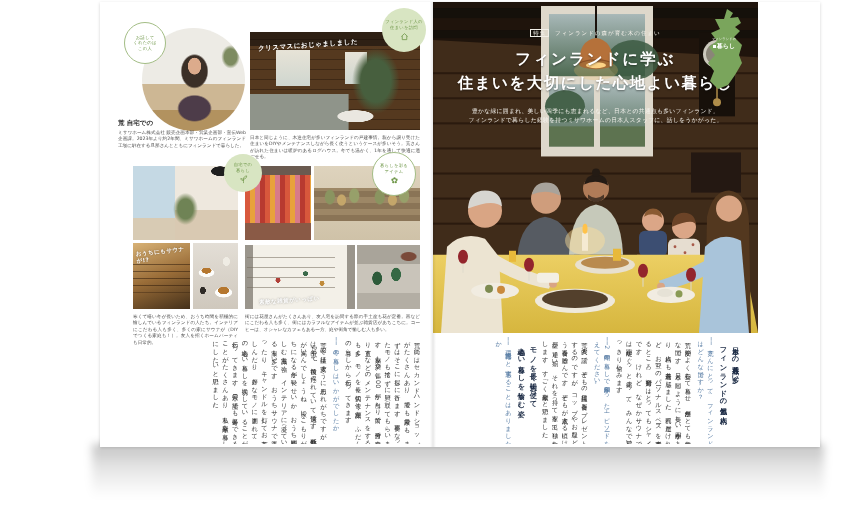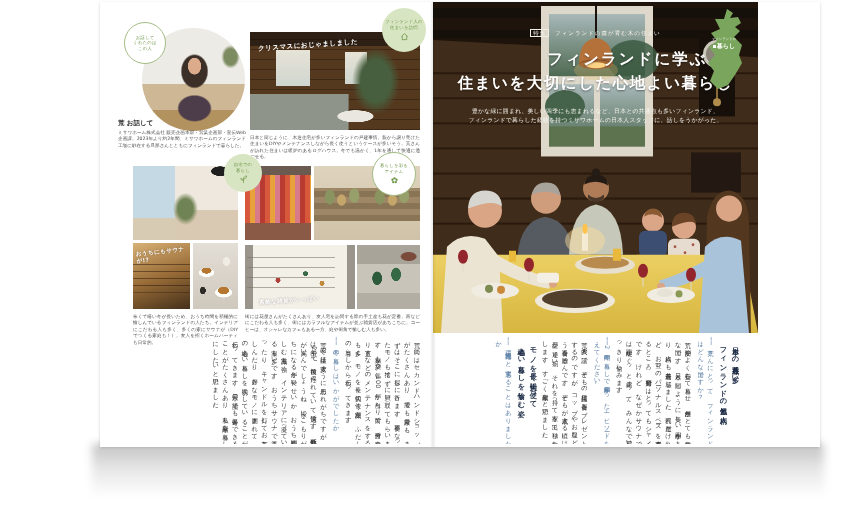--- a/index.html
+++ b/index.html
@@ -139,21 +139,21 @@
     text-shadow:0 0 2px rgba(0,0,0,.4);letter-spacing:.5px;
   }
   
   .cap{position:absolute;font-size:4.6px;line-height:6.4px;color:#4b4b4b;text-align:justify;}
   .name{position:absolute;left:18px;top:117px;font-size:6.5px;font-weight:bold;color:#222;}
   
   .main-photo{position:absolute;left:333px;top:0;width:325px;height:331px;}
   .head-ov{position:absolute;left:333px;width:325px;text-align:center;color:#fff;z-index:3;}
   .eyebrow{top:28px;font-size:5.5px;letter-spacing:1px;color:#f2efe8;}
   .eyebrow .tag{border:0.5px solid #f2efe8;padding:0 2px;margin-right:3px;}
-  .title1{top:47px;font-size:15.5px;font-weight:bold;letter-spacing:2px;text-shadow:0 1px 2px rgba(0,0,0,.45);margin-left:32px;}
+  .title1{top:47px;font-size:15.5px;font-weight:bold;letter-spacing:2px;text-shadow:0 1px 2px rgba(0,0,0,.45);}
   .title2{top:71px;font-size:15.5px;font-weight:bold;letter-spacing:1.5px;text-shadow:0 1px 2px rgba(0,0,0,.45);}
   .lead{top:105px;font-size:5.8px;line-height:9px;letter-spacing:.3px;color:#f5f3ee;}
   .map{position:absolute;left:600px;top:5px;width:48px;height:88px;z-index:3;}
   .map-label{position:absolute;left:600px;top:35px;width:48px;text-align:center;color:#fff;z-index:4;}
   .map-label .s{display:block;font-size:3.2px;letter-spacing:.2px;}
   .map-label .b{display:block;font-size:6px;font-weight:bold;margin-top:1px;}
   .sq{display:inline-block;width:3px;height:3px;background:#fff;margin-right:1px;vertical-align:middle;}
   
   .art{
     position:absolute;writing-mode:vertical-rl;overflow:hidden;z-index:2;
@@ -173,21 +173,21 @@
 <div class="spread">
 
   <div class="badge outline" style="left:24px;top:20px;width:40px;height:40px;">
     <span>お話して</span>
     <span>くれたのは</span>
     <span>この人</span>
   </div>
 
   <div class="portrait"></div>
 
-  <div class="name">荒 お話して</div>
+  <div class="name">荒 自宅での</div>
   <div class="cap" style="left:18px;top:128px;width:128px;">ミサワホーム株式会社 販売企画本部・営業企画部・宣伝Web企画課。2023年より約2年間、ミサワホームのフィンランド工場に駐在する旦那さんとともにフィンランドで暮らした。</div>
 
   <div class="ph ph-christmas">
     <span class="note" style="left:8px;top:9px;font-size:6.5px;transform:rotate(-4deg);">クリスマスにおじゃましました</span>
   </div>
 
   <div class="badge fill" style="left:282px;top:6px;width:44px;height:44px;">
     <span>フィンランド人の</span>
     <span>住まいを訪問</span>
     <svg viewBox="0 0 10 10" width="9" height="9">

